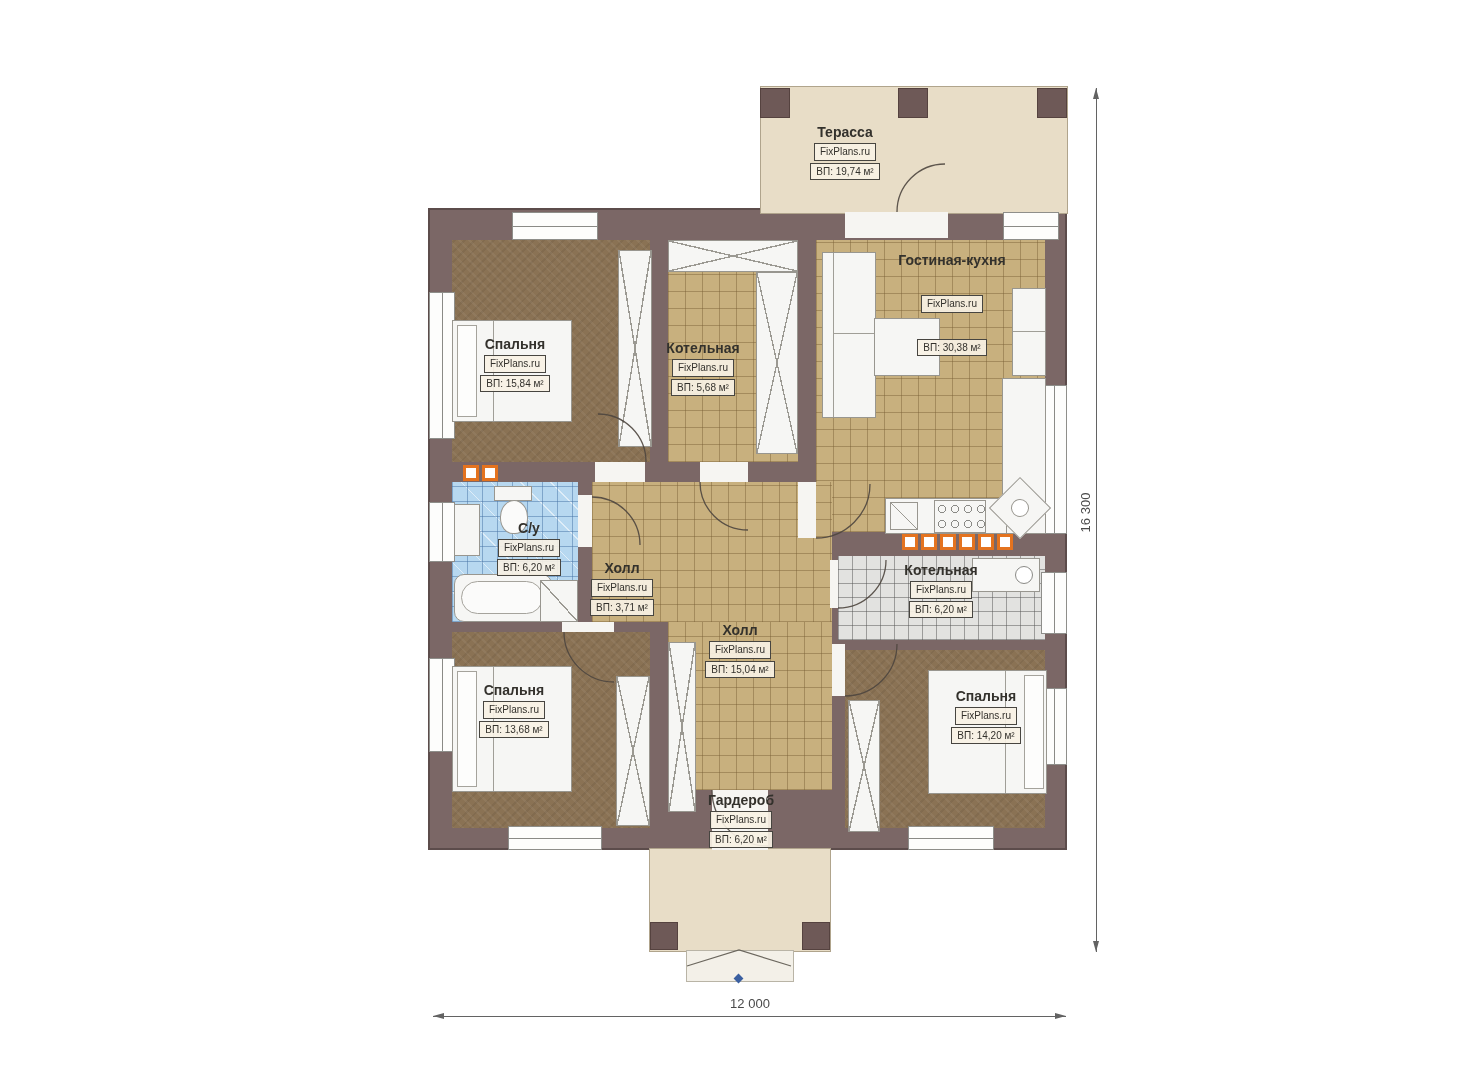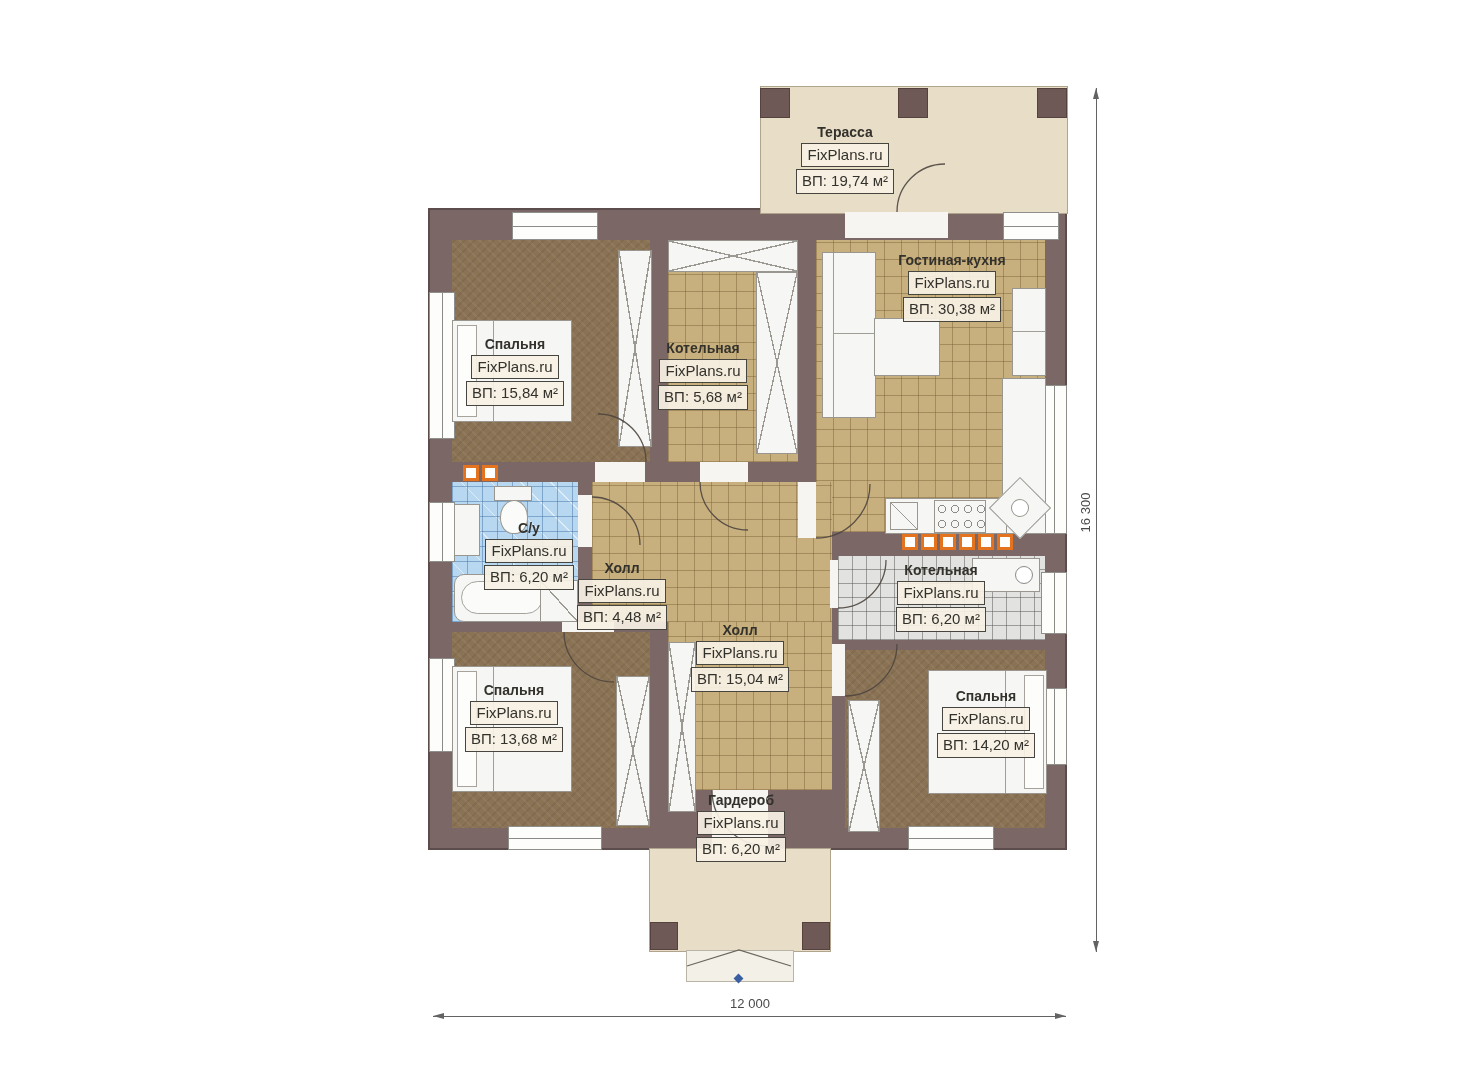--- a/index.html
+++ b/index.html
@@ -51,21 +51,21 @@
   .tub-in{border:1px solid #a5a39c;border-radius:18px;background:#fbfbfa;}
   .toilet-tank{background:#f6f6f4;border:1px solid #98968f;z-index:10;}
   .toilet-bowl{background:#fbfbfa;border:1px solid #98968f;border-radius:50% 50% 46% 46%;z-index:10;}
   .boiler-circle{border:1.5px solid #8a8a86;border-radius:50%;background:#fff;}
   .steps{background:#f3f0e8;border:1px solid #b9b4a6;z-index:2;}
   .bluedot{background:#3a5fa0;transform:rotate(45deg);z-index:5;}
   
   .lbl{display:flex;flex-direction:column;align-items:center;z-index:50;}
   .lbl-name{font-size:14px;font-weight:bold;color:#33312c;margin-bottom:1px;white-space:nowrap;}
   .lbl-box{margin-top:2px;padding:1px 5px;border:1px solid #474540;background:rgba(247,241,228,.92);
-           font-size:15px;color:#33312c;line-height:1.35;white-space:nowrap;}
+           font-size:10px;color:#33312c;line-height:1.35;white-space:nowrap;}
   
   .dim-line-h{border-top:1.5px solid #636363;z-index:4;}
   .dim-line-v{border-left:1.5px solid #636363;z-index:4;}
   .dim-text{font-size:13px;color:#4a4a4a;text-align:center;z-index:5;}
   .arr{width:0;height:0;z-index:5;}
   svg.overlay{position:absolute;left:0;top:0;z-index:40;pointer-events:none;}
 </style>
 </head>
 <body>
 
@@ -189,34 +189,34 @@
   <div class="abs lbl" style="left:452px;top:336px;width:126px;">
     <div class="lbl-name">Спальня</div>
     <div class="lbl-box">FixPlans.ru</div>
     <div class="lbl-box">ВП: 15,84 м²</div>
   </div>
   <div class="abs lbl" style="left:644px;top:340px;width:118px;">
     <div class="lbl-name">Котельная</div>
     <div class="lbl-box">FixPlans.ru</div>
     <div class="lbl-box">ВП: 5,68 м²</div>
   </div>
-  <div class="abs lbl" style="left:888px;top:252px;width:128px;">
+  <div class="abs lbl" style="left:888px;top:252px;width:128px;gap:24px;">
     <div class="lbl-name">Гостиная-кухня</div>
     <div class="lbl-box">FixPlans.ru</div>
     <div class="lbl-box">ВП: 30,38 м²</div>
   </div>
   <div class="abs lbl" style="left:470px;top:520px;width:118px;">
     <div class="lbl-name">С/у</div>
     <div class="lbl-box">FixPlans.ru</div>
     <div class="lbl-box">ВП: 6,20 м²</div>
   </div>
   <div class="abs lbl" style="left:564px;top:560px;width:116px;">
     <div class="lbl-name">Холл</div>
     <div class="lbl-box">FixPlans.ru</div>
-    <div class="lbl-box">ВП: 4,48 м²</div>
+    <div class="lbl-box">ВП: 3,71 м²</div>
   </div>
   <div class="abs lbl" style="left:680px;top:622px;width:120px;">
     <div class="lbl-name">Холл</div>
     <div class="lbl-box">FixPlans.ru</div>
     <div class="lbl-box">ВП: 15,04 м²</div>
   </div>
   <div class="abs lbl" style="left:882px;top:562px;width:118px;">
     <div class="lbl-name">Котельная</div>
     <div class="lbl-box">FixPlans.ru</div>
     <div class="lbl-box">ВП: 6,20 м²</div>

